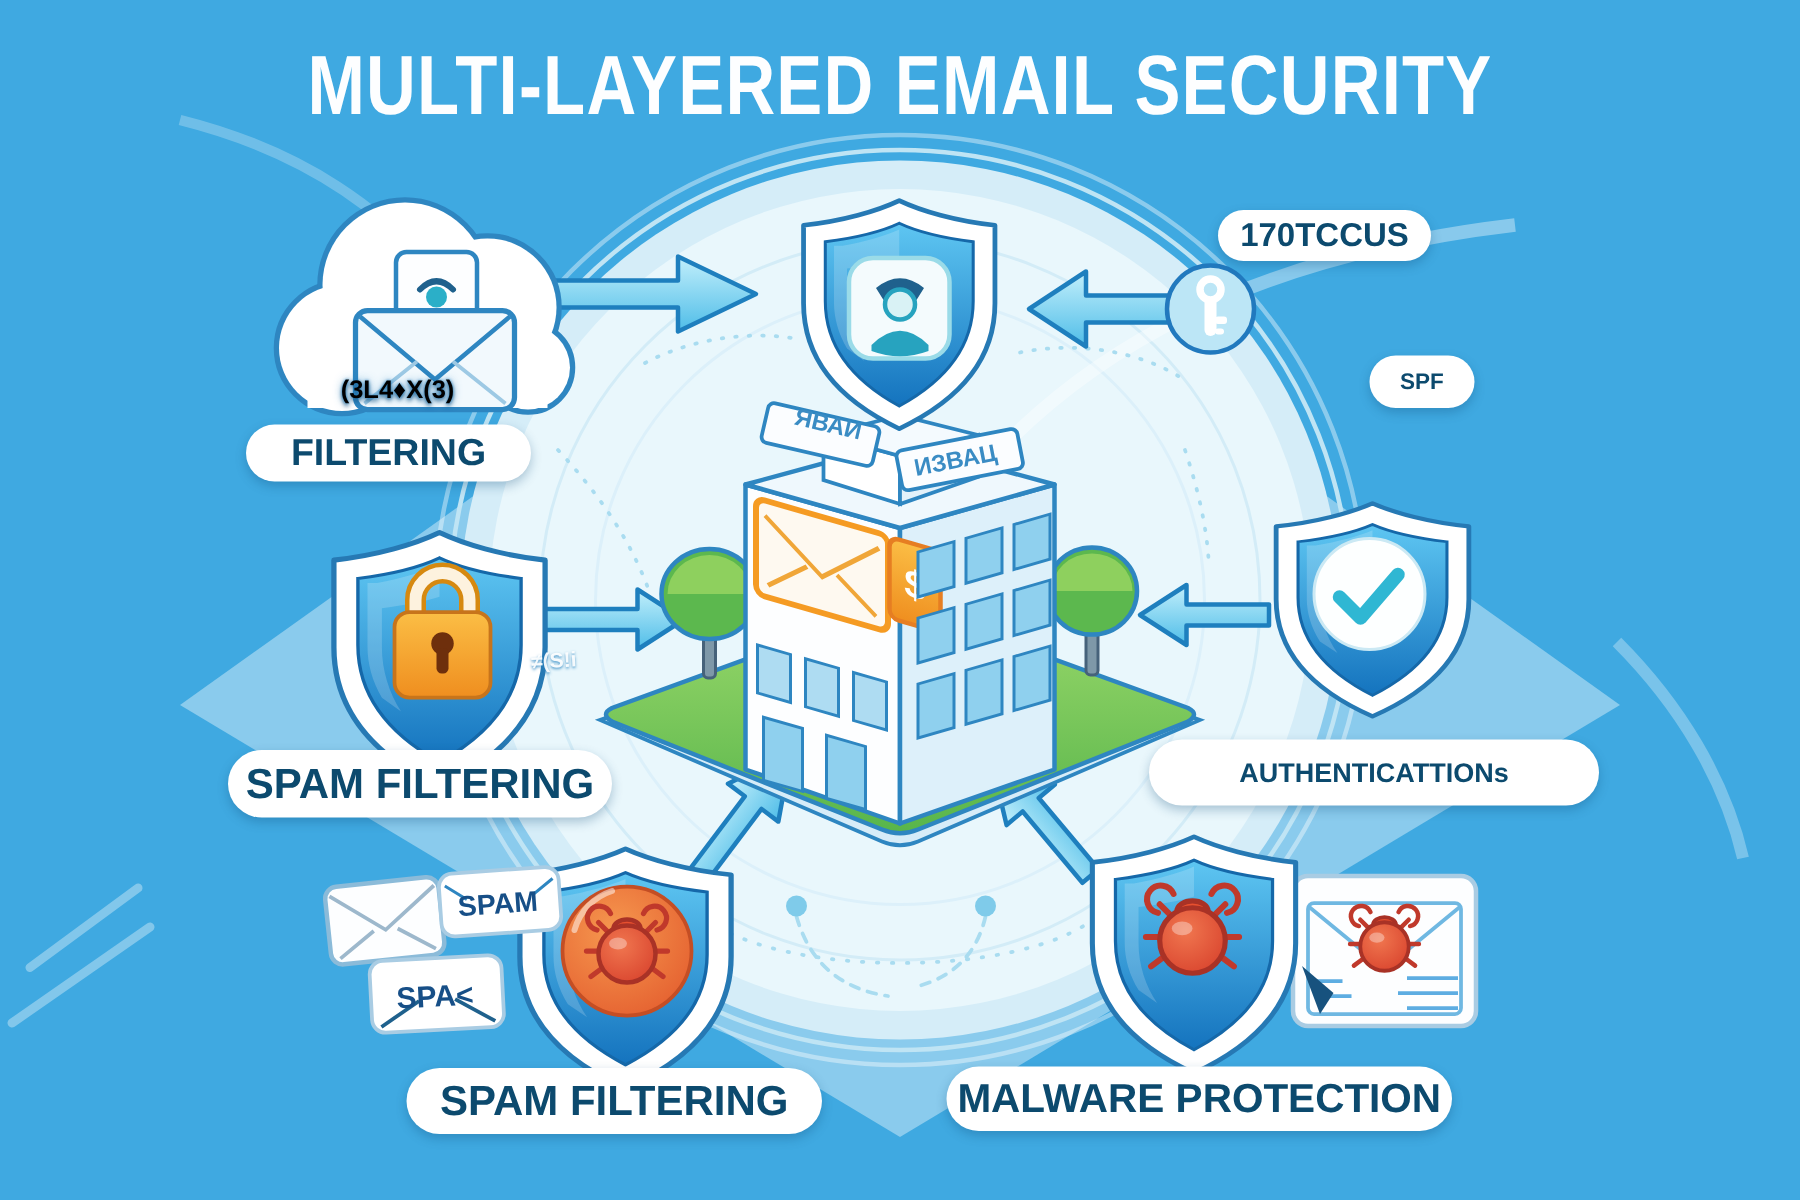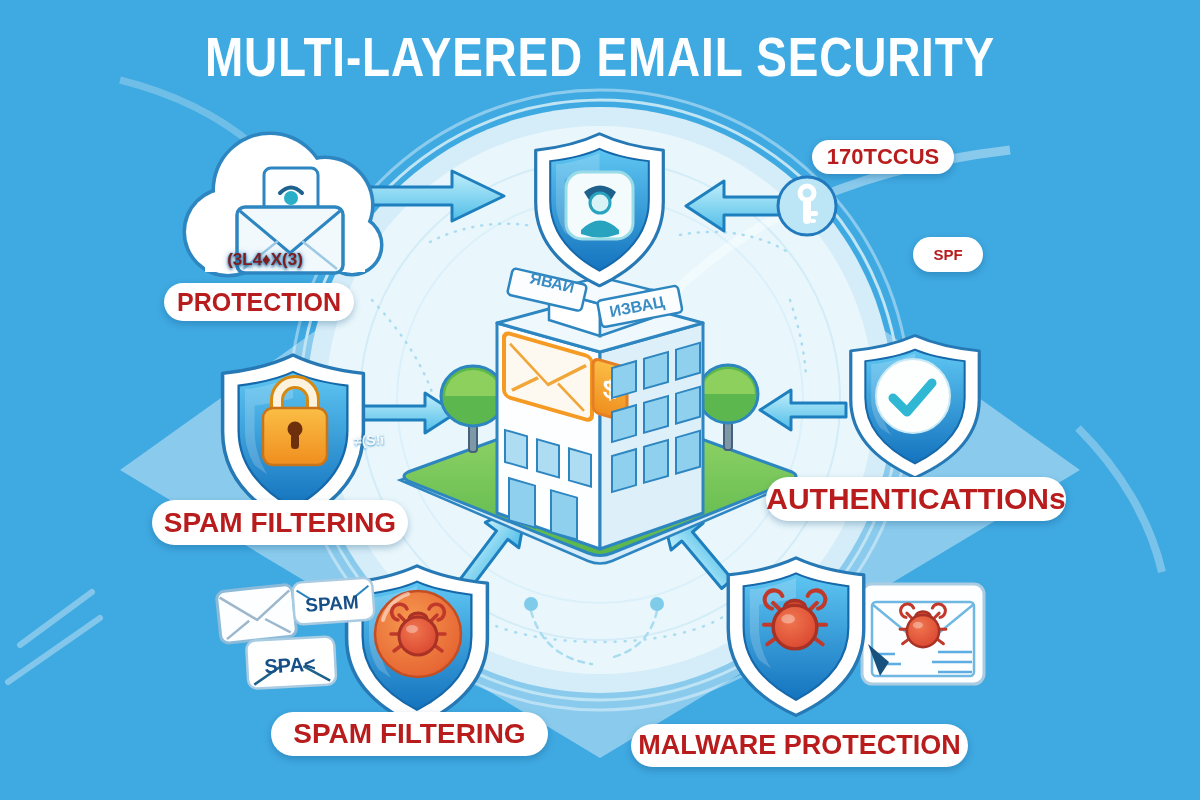--- a/index.html
+++ b/index.html
@@ -2,23 +2,23 @@
 <html><head>
 <meta charset="utf-8">
 <style>
   html,body{margin:0;padding:0;background:#2d8fc4;}
   .stage{position:relative;width:1200px;height:800px;background:#3FA9E1;overflow:hidden;
          font-family:"Liberation Sans",sans-serif;}
   svg.scene{position:absolute;left:0;top:0;}
   .title{position:absolute;left:0;right:0;top:24px;text-align:center;color:#FDFEFF;
          font-weight:bold;font-size:56px;letter-spacing:1px;transform:scaleX(.82);}
   .pill{position:absolute;background:#FFFFFF;border-radius:999px;display:flex;align-items:center;
-        justify-content:center;color:#b91c1c;font-weight:bold;white-space:nowrap;
+        justify-content:center;color:#0c4a6e;font-weight:bold;white-space:nowrap;
         box-shadow:0 3px 7px rgba(14,72,118,.30);}
-  .garbled{position:absolute;color:#7f1d1d;font-weight:bold;text-align:center;
+  .garbled{position:absolute;color:#000000;font-weight:bold;text-align:center;
         text-shadow:0 0 2px #2E86C1,0 2px 3px rgba(23,82,126,.75),0 0 6px rgba(46,134,193,.7);}
   .cardtext{position:absolute;display:flex;align-items:center;justify-content:center;
         color:#174F87;font-weight:bold;}
   .scribble{position:absolute;color:rgba(255,255,255,.92);font-weight:bold;
         text-shadow:0 1px 2px rgba(46,134,193,.9);transform:rotate(-3deg);}
 </style>
 </head>
 <body>
 
 <div class="stage">
@@ -257,30 +257,30 @@
   <g transform="translate(246,641) rotate(-3)">
     <rect width="88" height="48" rx="9" fill="#FFFFFF" stroke="#A9CCE3" stroke-width="2.5"></rect>
     <path d="M6,44 L32,28 M82,44 L56,28" fill="none" stroke="#1F618D" stroke-width="2.5"></path>
   </g>
 </svg>
 
 <div class="title">MULTI-LAYERED EMAIL SECURITY</div>
 
 <div class="garbled" style="left:180px;top:250px;width:170px;font-size:17px;">(3L4♦X(3)</div>
 
-<div class="pill" style="left:164px;top:283px;width:190px;height:38px;font-size:25px;">PROTECTION</div>
+<div class="pill" style="left:164px;top:283px;width:190px;height:38px;font-size:25px;">FILTERING</div>
 
 <div class="pill" style="left:812px;top:140px;width:142px;height:34px;font-size:22px;">170TCCUS</div>
 <div class="pill" style="left:913px;top:237px;width:70px;height:35px;font-size:15px;">SPF</div>
 
 <div class="pill" style="left:152px;top:500px;width:256px;height:45px;font-size:28px;">SPAM FILTERING</div>
 
-<div class="pill" style="left:766px;top:477px;width:300px;height:44px;font-size:30px;">AUTHENTICATTIONs</div>
+<div class="pill" style="left:766px;top:493px;width:300px;height:44px;font-size:18px;">AUTHENTICATTIONs</div>
 
 <div class="scribble" style="left:354px;top:432px;font-size:14px;">≠(S!i</div>
 
 <div class="cardtext" style="left:292px;top:583px;width:80px;height:42px;font-size:19px;transform:rotate(-4deg);">SPAM</div>
 <div class="cardtext" style="left:246px;top:641px;width:88px;height:48px;font-size:20px;transform:rotate(-3deg);">SPA&lt;</div>
 
 <div class="pill" style="left:271px;top:712px;width:277px;height:44px;font-size:28px;">SPAM FILTERING</div>
-<div class="pill" style="left:631px;top:711px;width:337px;height:43px;font-size:27px;margin-top:13px;">MALWARE PROTECTION</div>
+<div class="pill" style="left:631px;top:711px;width:337px;height:43px;font-size:27px;">MALWARE PROTECTION</div>
 
 </div>
 
 </body></html>

